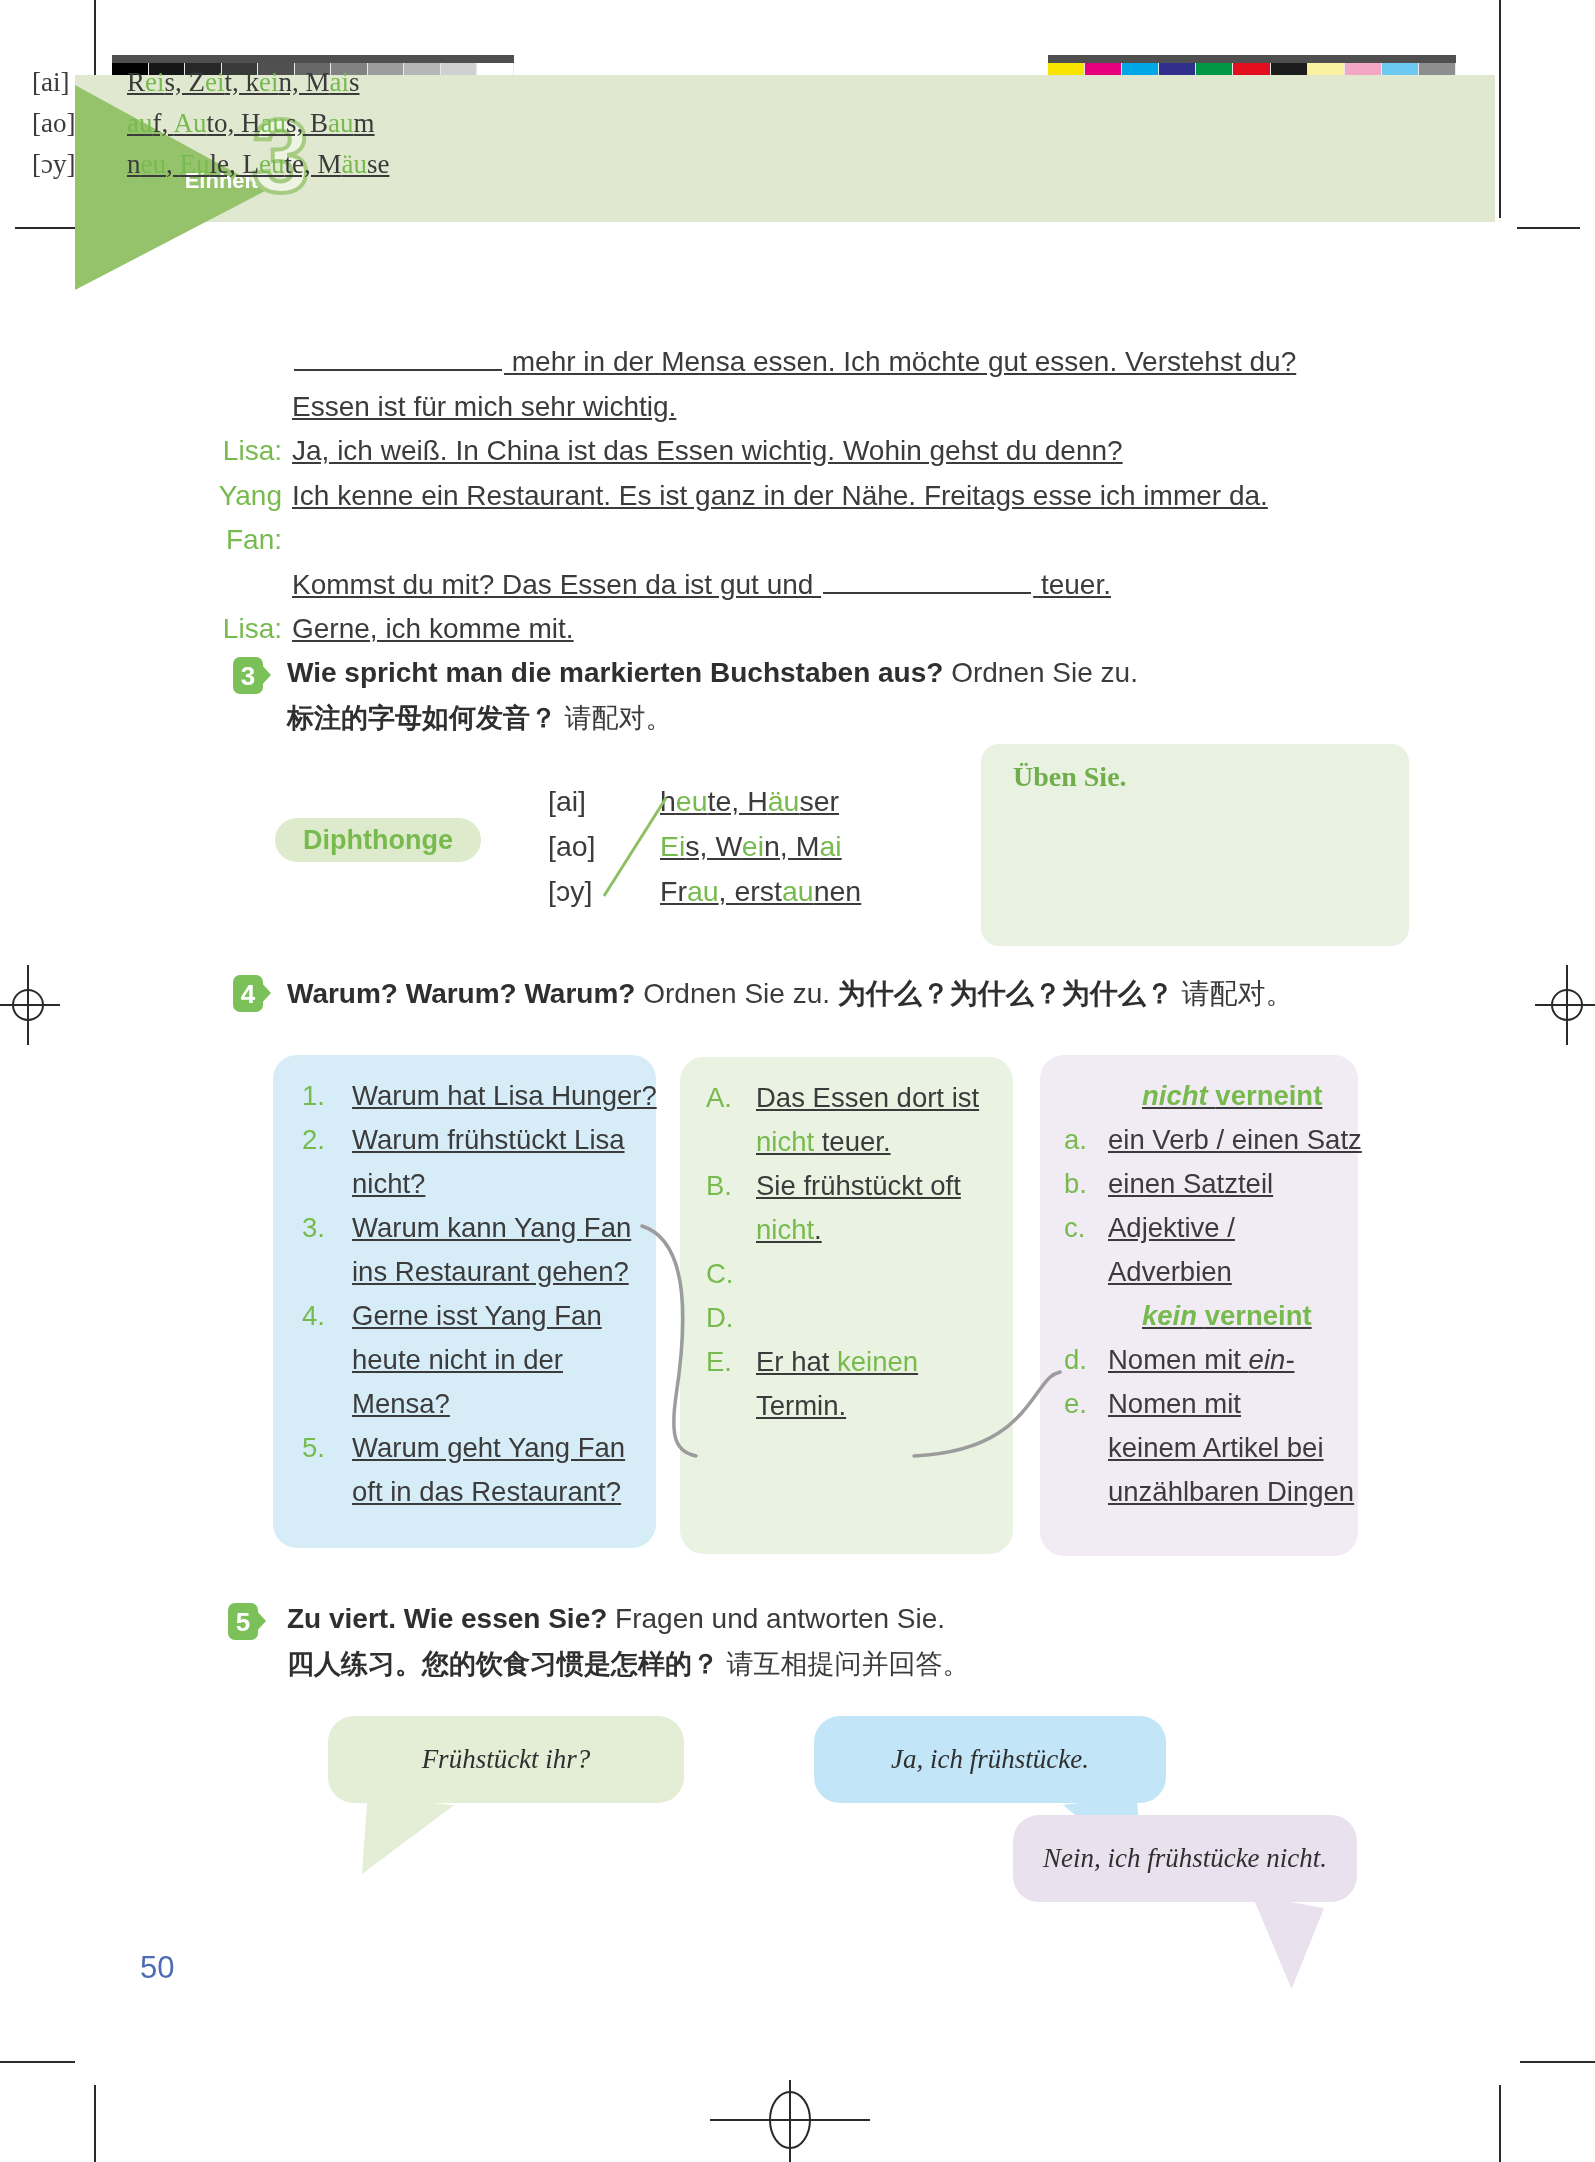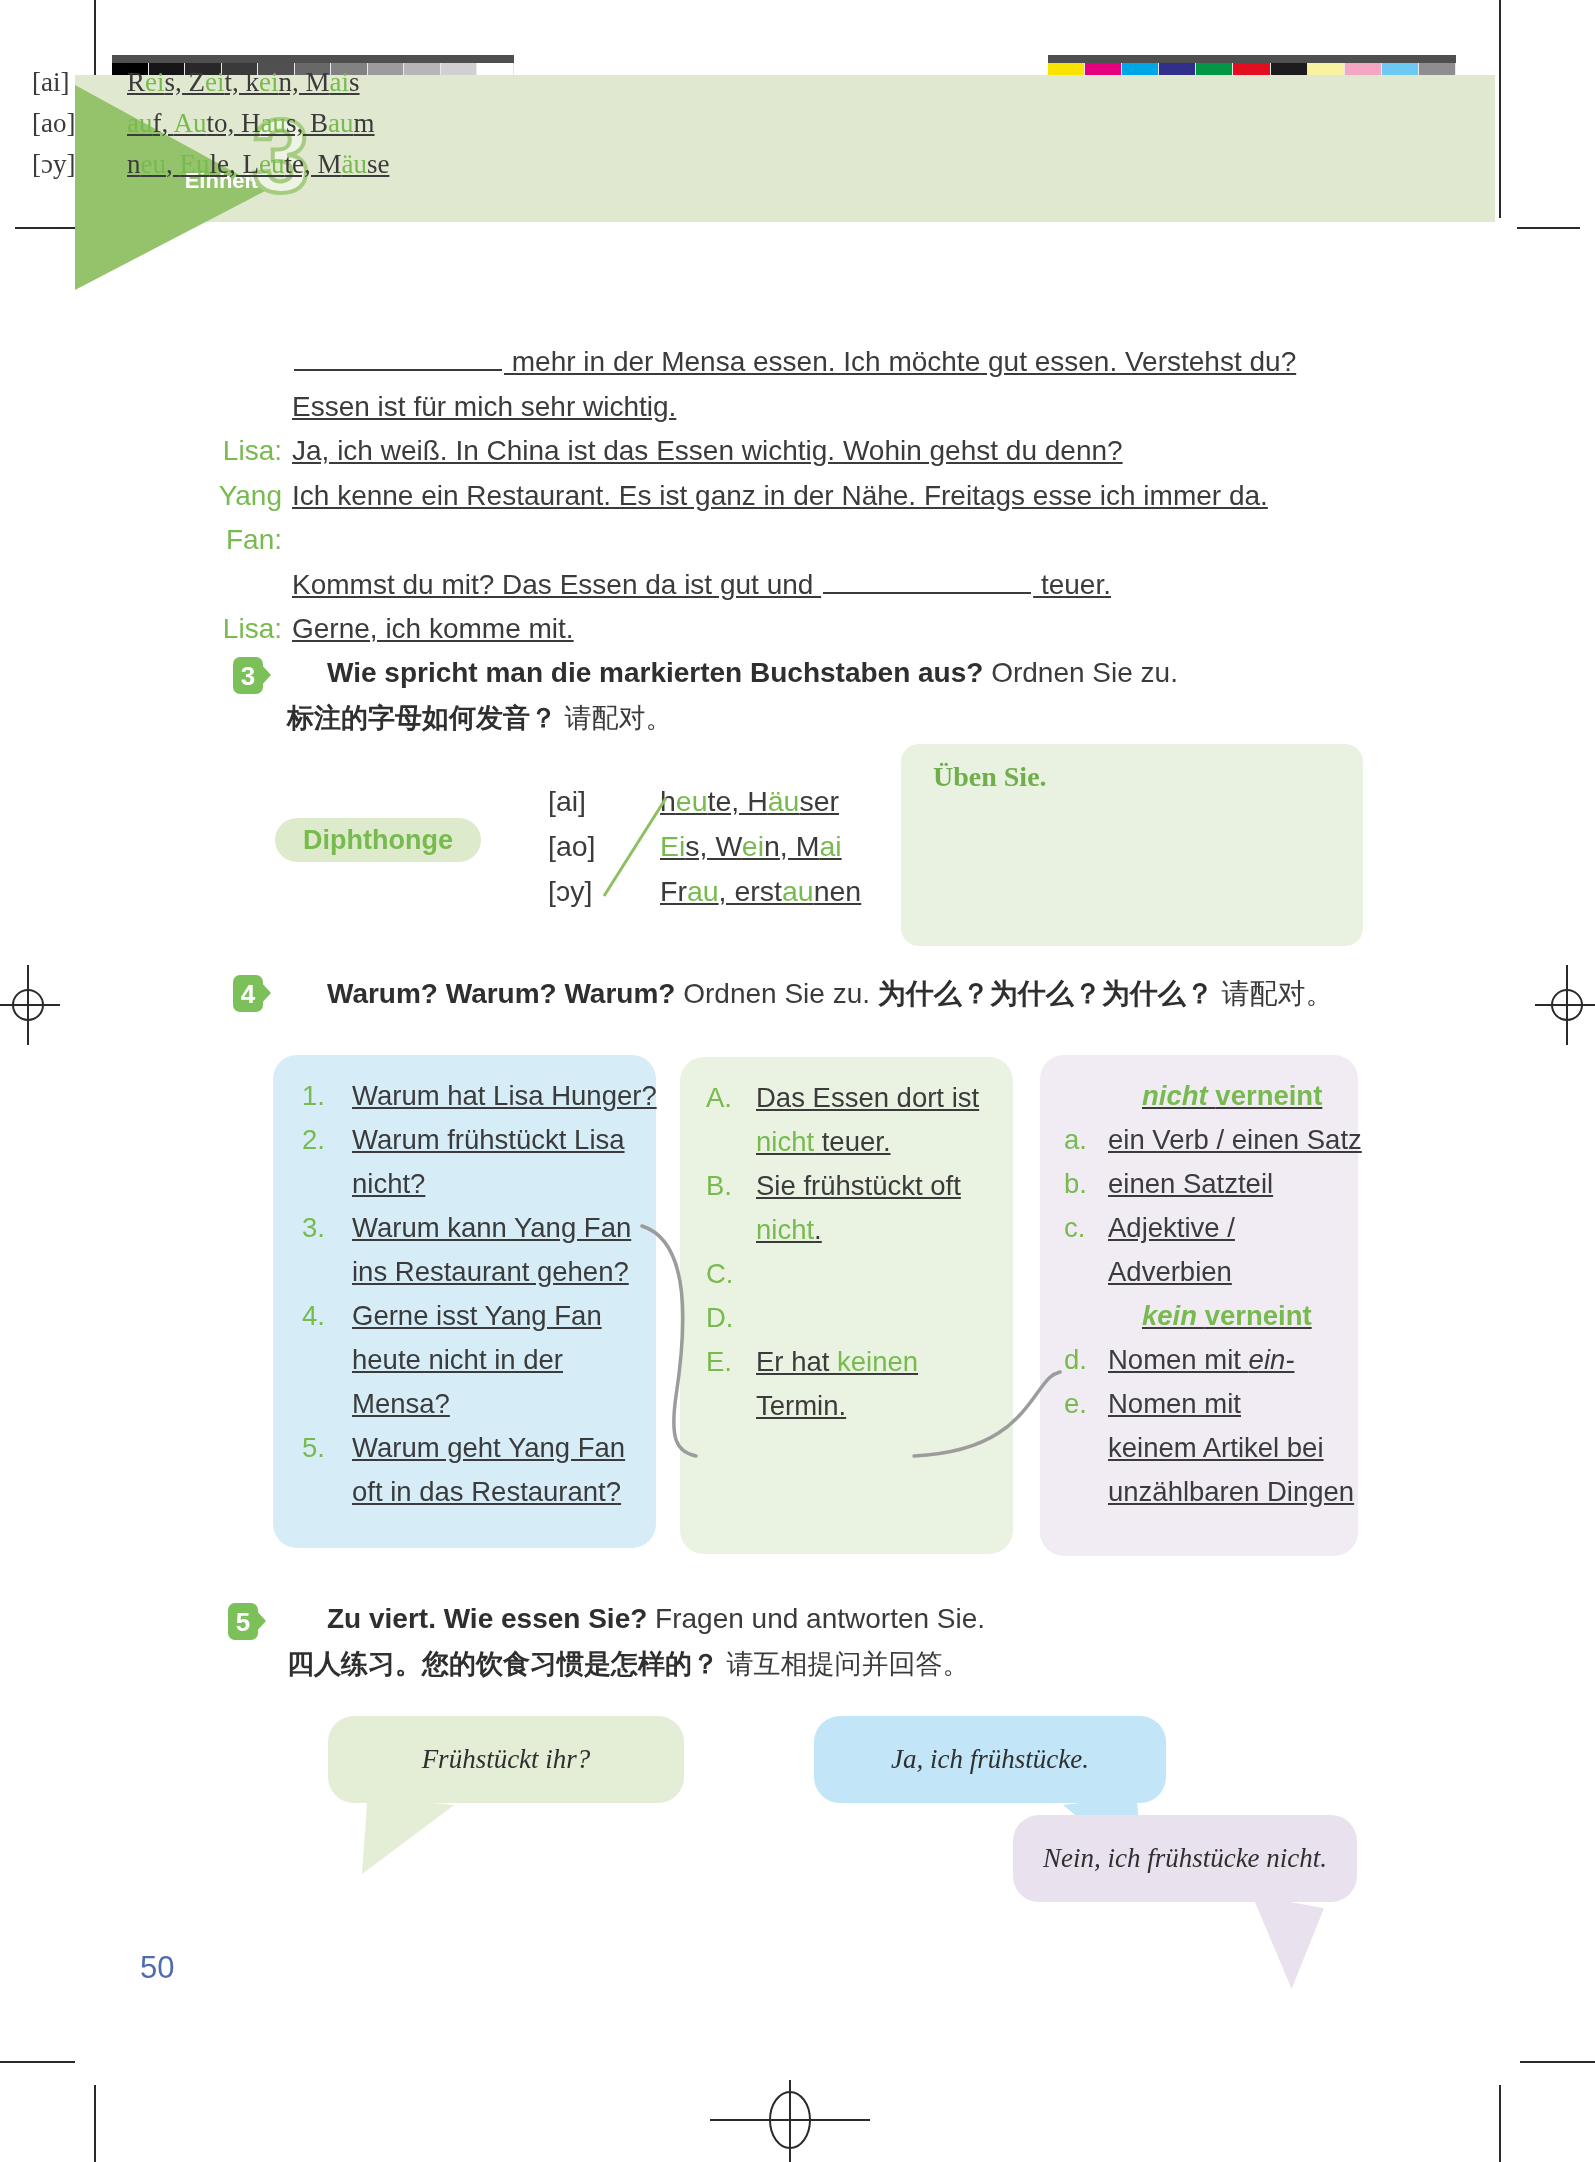--- a/index.html
+++ b/index.html
@@ -36,31 +36,31 @@
   .dialogue{left:180px;top:340px;width:1220px;font-size:28px;line-height:44.5px;--mw:112px;}
   .dialogue .lmark{text-align:right;padding-right:10px;box-sizing:border-box;}
 
   
   .sec{position:absolute;}
   .badge{position:absolute;width:30px;height:37px;background:#7cc05a;border-radius:7px;}
   .badge::after{content:"";position:absolute;left:27px;top:6px;width:0;height:0;
                 border-left:11px solid #7cc05a;border-top:12px solid transparent;border-bottom:12px solid transparent;}
   .badge span{position:absolute;left:0;top:4px;width:30px;text-align:center;color:#fff;font-weight:700;font-size:26px;}
   .sec-l1{font-size:28px;white-space:nowrap;}
-  .sec-l1 .de-b{font-weight:700;color:#2f2f2f;margin-left:40px;}
+  .sec-l1 .de-b{font-weight:700;color:#2f2f2f;}
   .sec-l2{font-size:27px;margin-top:11px;white-space:nowrap;}
   .zh-b{font-weight:700;color:#2f2f2f;}
 
   
   .pill{position:absolute;left:275px;top:818px;width:206px;height:44px;background:#ddeacc;border-radius:27px;
         display:flex;align-items:center;justify-content:center;color:#77ba4e;font-weight:700;font-size:27px;}
   .match{left:548px;top:779px;font-size:28.5px;line-height:45px;--mw:112px;--mc:#3b3b3b;}
 
   
-  .ueben{position:absolute;left:901px;top:744px;width:462px;height:202px;background:#e9f1e1;border-radius:18px;
+  .ueben{position:absolute;left:981px;top:744px;width:428px;height:202px;background:#e9f1e1;border-radius:18px;
          font-family:"Liberation Serif","DejaVu Serif",serif;}
   .ueben-title{position:absolute;left:32px;top:17px;font-size:28px;font-weight:700;color:#6fae4a;}
   .ueben-list{left:32px;top:62px;font-size:27px;line-height:41px;--mw:95px;--mc:#3b3b3b;width:360px;}
 
   
   .qbox{position:absolute;border-radius:24px;box-sizing:border-box;}
   .box1{left:273px;top:1055px;width:383px;height:493px;background:#d6edf8;}
   .box2{left:680px;top:1057px;width:333px;height:497px;background:#eaf2e1;}
   .box3{left:1040px;top:1055px;width:318px;height:501px;background:#f1ebf4;}
   .boxlist{font-size:27.5px;line-height:44px;}

